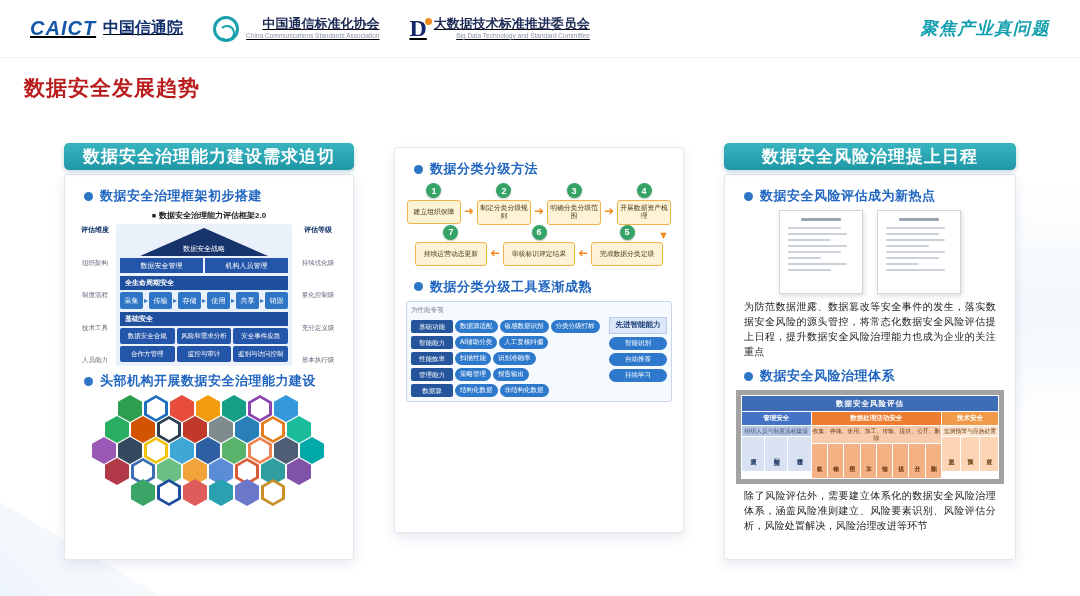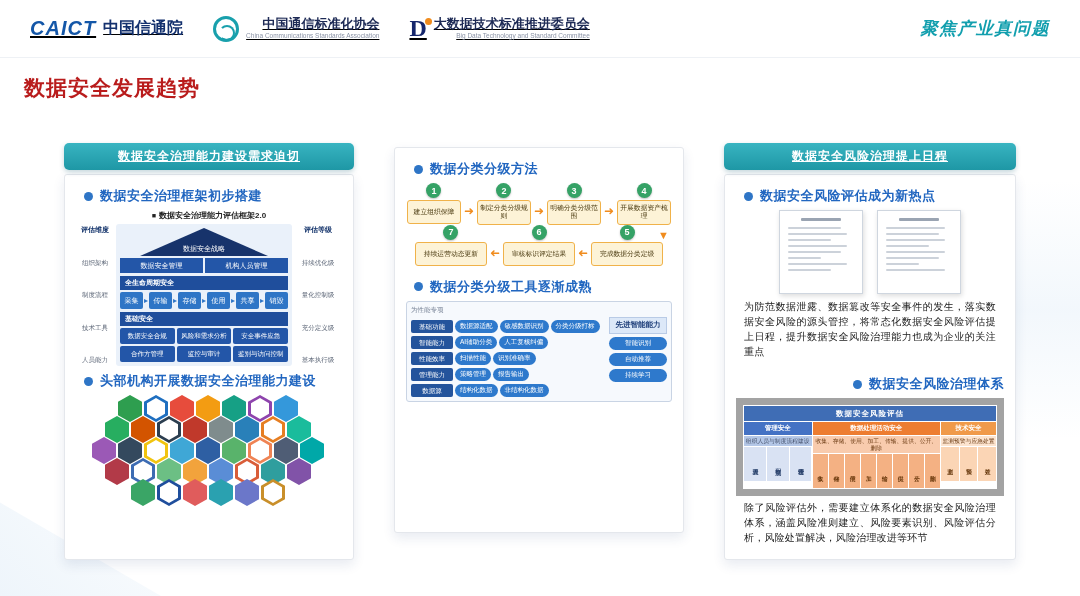--- a/index.html
+++ b/index.html
@@ -23,21 +23,21 @@
   .logo-text .en{font-size:6.5px;color:#8a93a6;}
   .bdtc-mark{position:relative;font-weight:800;font-size:24px;color:#15266b;font-family:"Liberation Serif",serif;}
   .bdtc-mark::after{content:"";position:absolute;right:-5px;top:3px;width:7px;height:7px;border-radius:50%;background:#f08c1e;}
   .slogan{margin-left:auto;display:flex;gap:30px;font-weight:800;font-style:italic;font-size:17px;color:#129fae;letter-spacing:1.5px;white-space:nowrap;}
 
   .page-title{position:absolute;top:74px;left:24px;font-size:21px;font-weight:800;color:#b91c1c;letter-spacing:1px;z-index:2;}
 
   
   .cards{position:absolute;top:143px;left:64px;right:64px;display:flex;gap:40px;z-index:2;}
   .card{flex:1;display:flex;flex-direction:column;}
-  .card-head{height:27px;border-radius:5px;background:linear-gradient(180deg,#38b4c1,#1e97a5);color:#fff;font-weight:700;font-size:12px;display:flex;align-items:center;justify-content:center;letter-spacing:1px;box-shadow:0 2px 5px rgba(20,90,110,.25);position:relative;z-index:2;text-decoration:underline;}
+  .card-head{height:27px;border-radius:5px;background:linear-gradient(180deg,#38b4c1,#1e97a5);color:#fff;font-weight:700;font-size:17px;display:flex;align-items:center;justify-content:center;letter-spacing:1px;box-shadow:0 2px 5px rgba(20,90,110,.25);position:relative;z-index:2;}
   .card-body{margin-top:4px;background:#fff;border:1px solid #e4e7ec;border-radius:3px;box-shadow:0 5px 12px rgba(30,60,120,.10);height:386px;padding:6px 11px;position:relative;}
 
   .bullet{display:flex;align-items:center;gap:7px;margin:6px 0 5px 8px;}
   .dot{width:9px;height:9px;border-radius:50%;background:#2e75c6;flex:0 0 auto;}
   .bullet-text{color:#2166c0;font-weight:800;font-size:13px;letter-spacing:.5px;}
 
   
   .fw{width:264px;margin:1px auto 0;}
   .fw-cap{text-align:center;font-size:8px;font-weight:700;color:#222;margin-bottom:3px;}
   .fw-cap .sq{margin-right:3px;font-size:7px;}
@@ -84,21 +84,21 @@
 
   
   .docs{display:flex;justify-content:center;gap:14px;margin:4px 0 5px;}
   .doc{width:84px;height:84px;background:#fff;border:1px solid #cfd6df;box-shadow:1px 2px 5px rgba(0,0,0,.14);padding:7px 8px;display:flex;flex-direction:column;gap:4px;}
   .doc-title{height:3px;background:#9aa4b2;border-radius:1px;width:60%;margin:0 auto 2px;}
   .doc-line{height:2px;background:#ccd2da;border-radius:1px;}
   .doc-line.w80{width:80%;} .doc-line.w65{width:65%;} .doc-line.w90{width:90%;} .doc-line.w50{width:50%;}
 
   .para{font-size:10px;color:#1b1b1b;line-height:1.5;text-align:justify;padding:0 8px;letter-spacing:.2px;}
 
-  .risk{width:268px;margin:3px auto 4px;border:7px solid #a3a3a3;background:#fff;padding:1px;}
+  .risk{width:268px;margin:3px auto 4px;border:5px solid #a3a3a3;background:#fff;padding:1px;}
   .risk-title{background:#3f6db5;color:#fff;font-size:7.5px;font-weight:700;text-align:center;padding:2.5px 0;letter-spacing:1px;}
   .risk-groups{display:flex;gap:1px;margin-top:1px;}
   .risk-col{display:flex;flex-direction:column;gap:1px;}
   .risk-head{color:#fff;font-size:6.5px;font-weight:700;text-align:center;padding:2px 1px;}
   .risk-sub{font-size:5.8px;text-align:center;padding:1.5px 1px;line-height:1.25;color:#44506a;}
   .risk-cells{display:flex;gap:1px;}
   .risk-cell{flex:1;height:34px;display:flex;align-items:center;justify-content:center;writing-mode:vertical-rl;text-orientation:upright;font-size:6px;letter-spacing:0;}
   .risk-col.blue .risk-head{background:#4472c4;}
   .risk-col.blue .risk-sub{background:#b4c7e7;}
   .risk-col.blue .risk-cell{background:#d9e2f3;color:#1f3864;}
@@ -404,21 +404,21 @@
             <div class="doc-line w80"></div>
             <div class="doc-line w90"></div>
           <div class="doc-line w65"></div>
             <div class="doc-line w90"></div>
             <div class="doc-line w80"></div>
           <div class="doc-line w50"></div>
             <div class="doc-line w90"></div>
         </div>
       </div>
       <p class="para">为防范数据泄露、数据篡改等安全事件的发生，落实数据安全风险的源头管控，将常态化数据安全风险评估提上日程，提升数据安全风险治理能力也成为企业的关注重点</p>
-      <div class="bullet" style="margin-top:16px;justify-content:flex-end;">
+      <div class="bullet" style="margin-top:8px;">
         <span class="dot"></span>
         <span class="bullet-text">数据安全风险治理体系</span>
       </div>
       <div class="risk">
         <div class="risk-title">数据安全风险评估</div>
         <div class="risk-groups" id="risk-groups">
             <div class="risk-col blue" style="width: 27%;">
               <div class="risk-head">管理安全</div>
               <div class="risk-sub">组织人员与制度流程建设</div>
               <div class="risk-cells">

